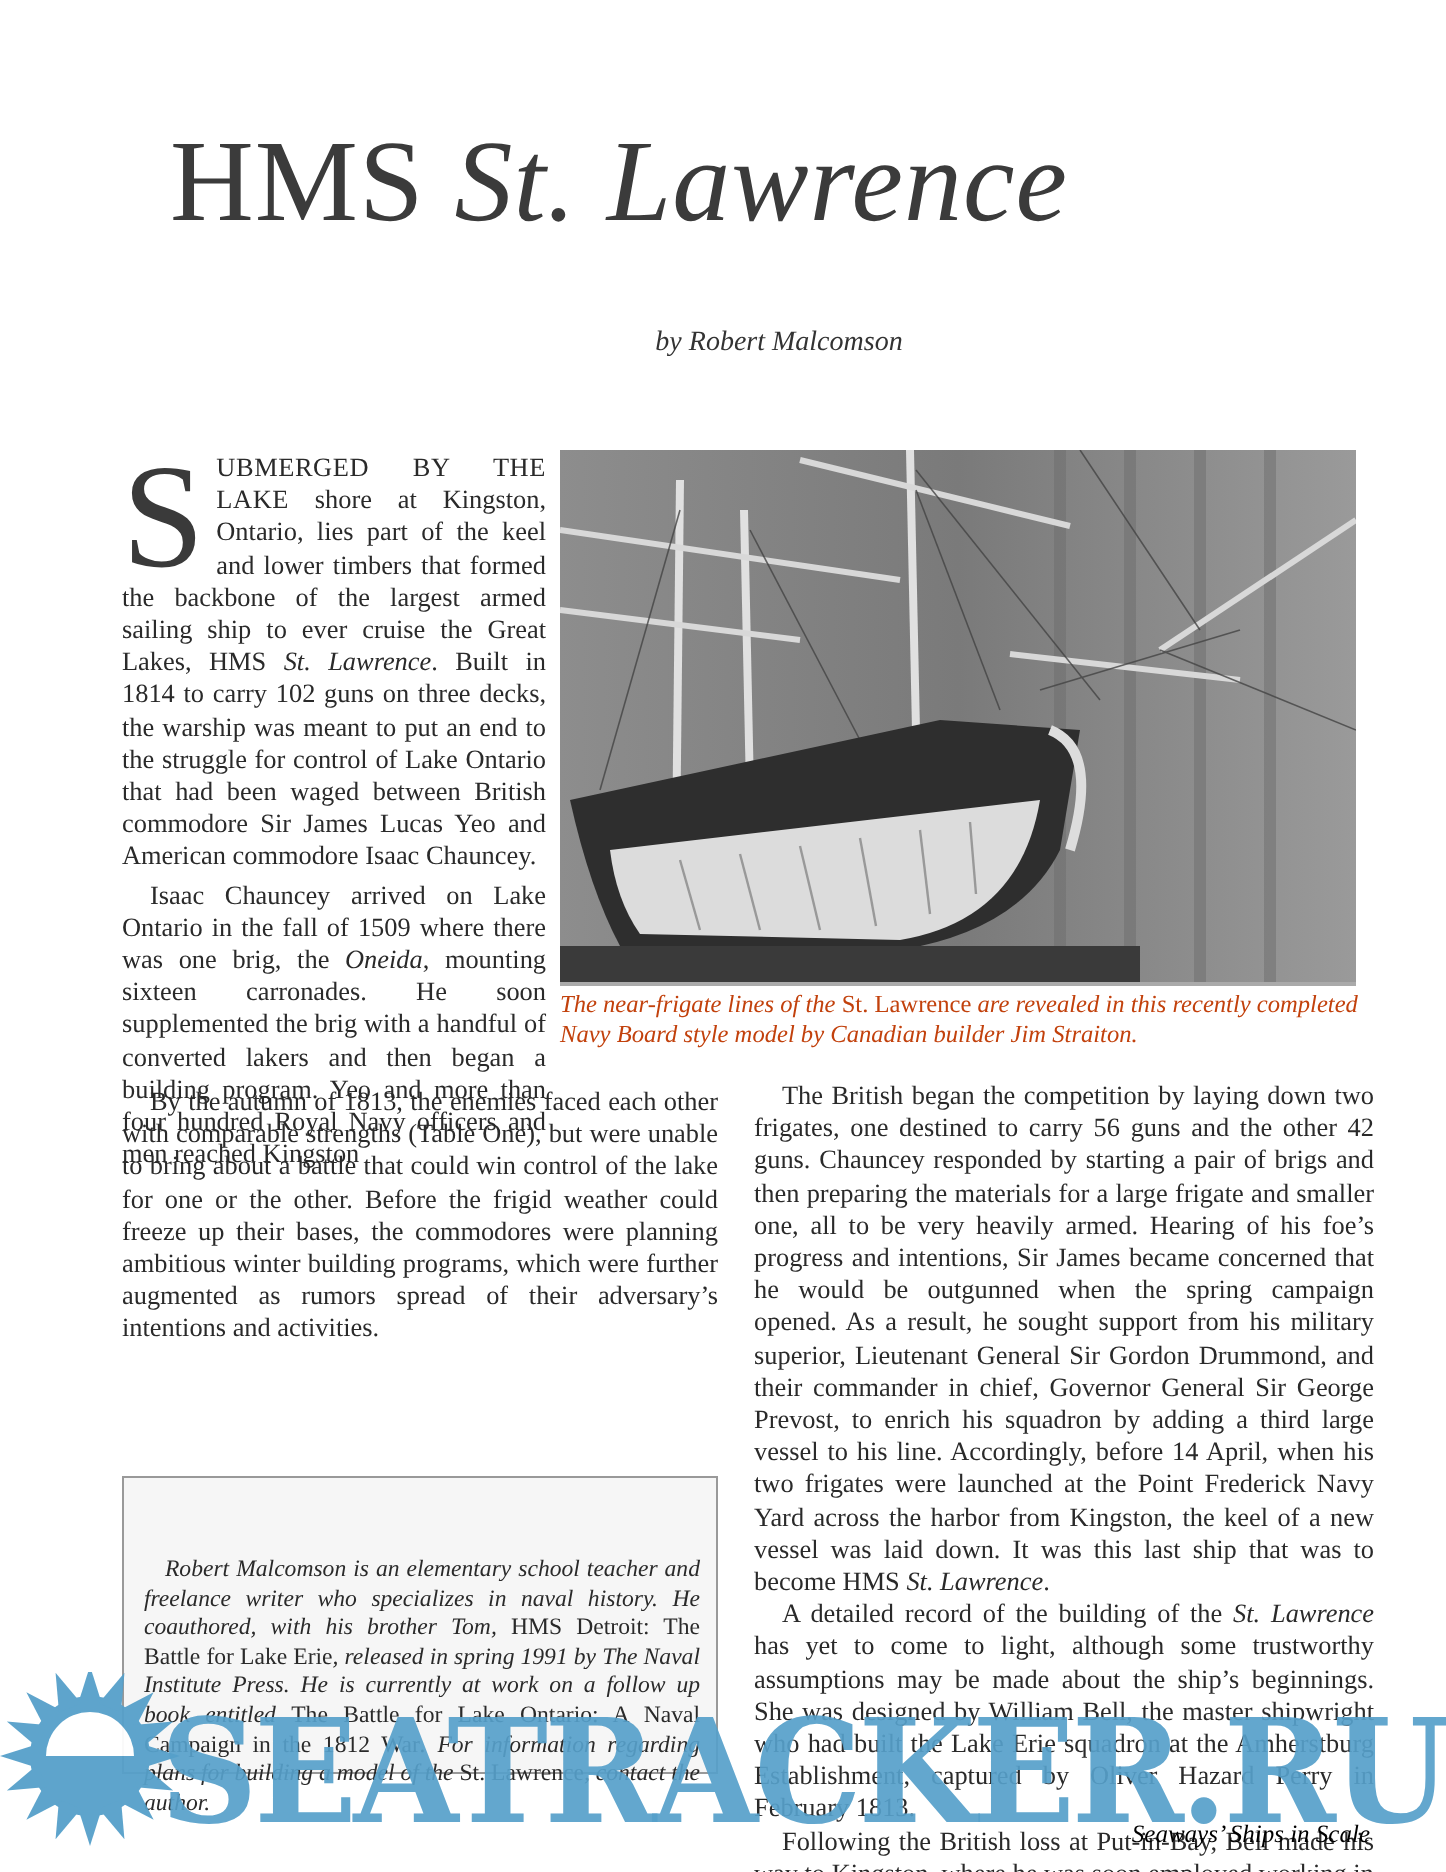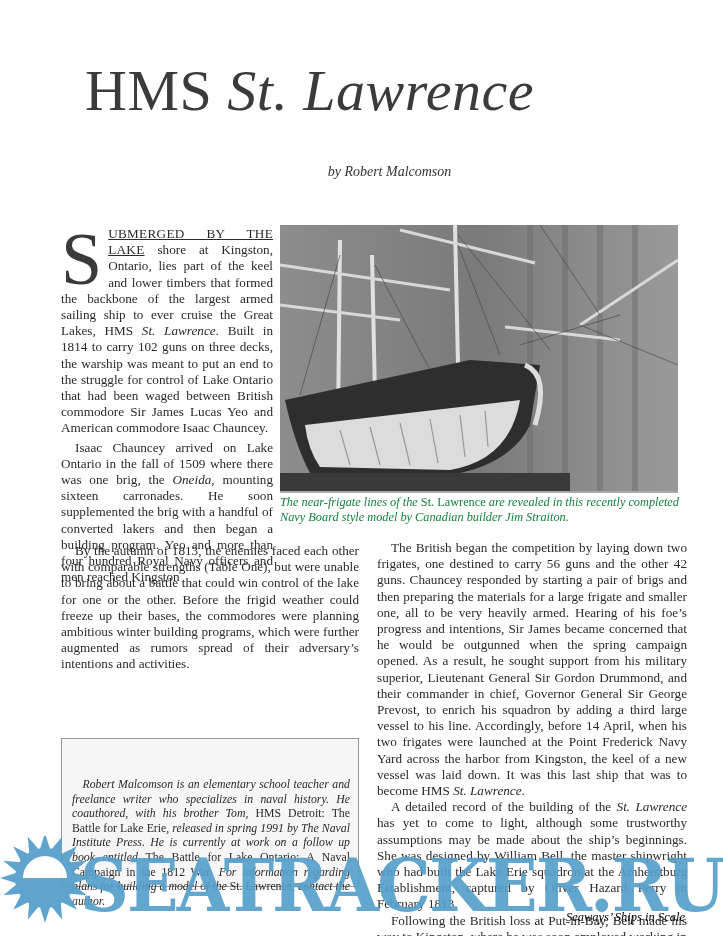--- a/index.html
+++ b/index.html
@@ -21,28 +21,28 @@
   .col {
     position: absolute; font-size: 13.2px; line-height: 16.2px; color: #2a2a2a;
     text-align: justify; hyphens: manual;
   }
   .col p { margin: 0; text-indent: 14px; }
   .col p.noind { text-indent: 0; }
   .dropcap {
     float: left; font-size: 74px; line-height: 58px; margin: 2px 6px 0 0; color: #3a3a3a;
     padding-top: 2px;
   }
-  .sc { text-transform: uppercase; letter-spacing: 0.3px; text-decoration: underline; }
+  .sc { text-transform: uppercase; letter-spacing: 0.3px; }
   .photo {
     position: absolute; left: 280px; top: 225px; width: 398px; height: 266px;
     background: #8a8a8a; overflow: hidden; border-bottom: 2px solid #aaa;
   }
   .caption {
     position: absolute; left: 280px; top: 495px; width: 410px; font-size: 12.3px;
-    line-height: 15px; font-style: italic; color: #15803d;
+    line-height: 15px; font-style: italic; color: #c2410c;
   }
   .caption .up { font-style: normal; }
   .profile {
     position: absolute; left: 61px; top: 738px; width: 296px; height: 147px;
     border: 1px solid #999; background: #f6f6f6; padding: 0;
   }
   .profile-head {
     position: absolute; left: 0; top: 10px; width: 296px; display: flex; align-items: center;
     justify-content: center; gap: 6px;
   }

